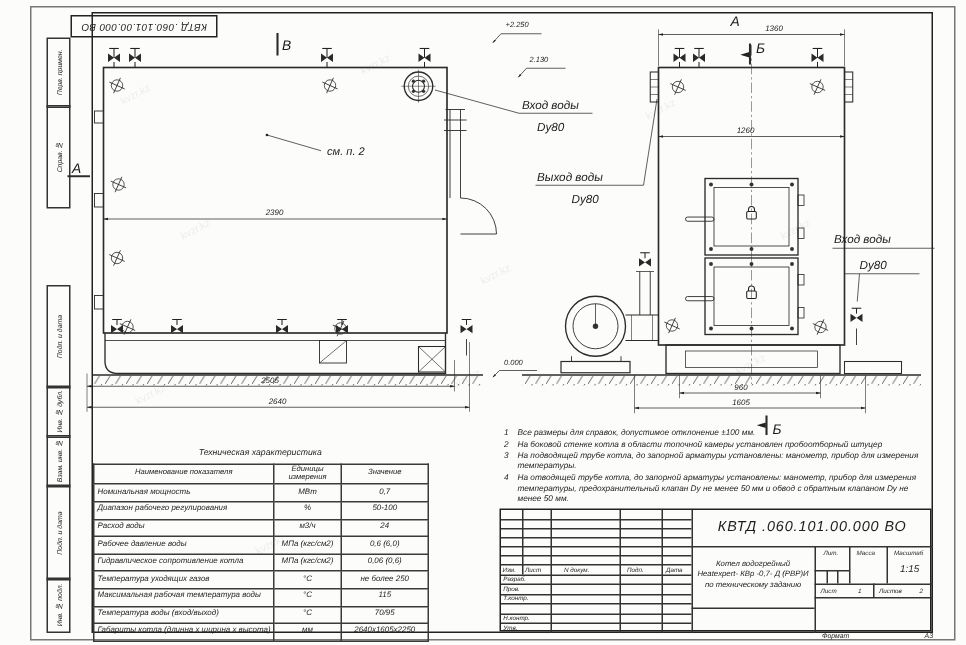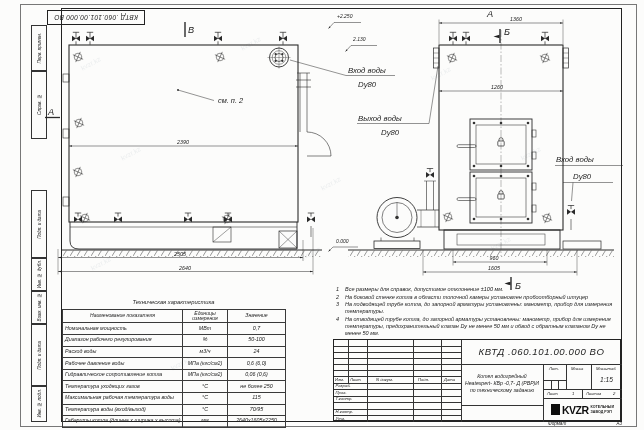--- a/index.html
+++ b/index.html
@@ -490,28 +490,20 @@
     <div class="tbt" style="left:215px;top:26px;">Лит.</div>
     <div class="tbt" style="left:237px;top:26px;">Масса</div>
     <div class="tbt" style="left:262px;top:26px;">Масштаб</div>
     <div id="scale-val">1:15</div>
 
     <div class="tbt" style="left:213px;top:51px;">Лист</div>
     <div class="tbt" style="left:238px;top:51px;">1</div>
     <div class="tbt" style="left:252px;top:51px;">Листов</div>
     <div class="tbt" style="left:279px;top:51px;">2</div>
 
-    <div id="logo-area">
-      <span id="logo-mark"></span>
-      <span id="logo-text">KVZR</span>
-      <span id="logo-sub">
-        <span style="display:block;">КОТЕЛЬНЫЙ</span>
-        <span style="display:block;">ЗАВОД РЭП</span>
-      </span>
-    </div>
   </div>
 
   <div class="abs" id="format-note">
     <span>Формат</span>
     <span>А3</span>
   </div>
 
 </div>
 
 </body></html>

